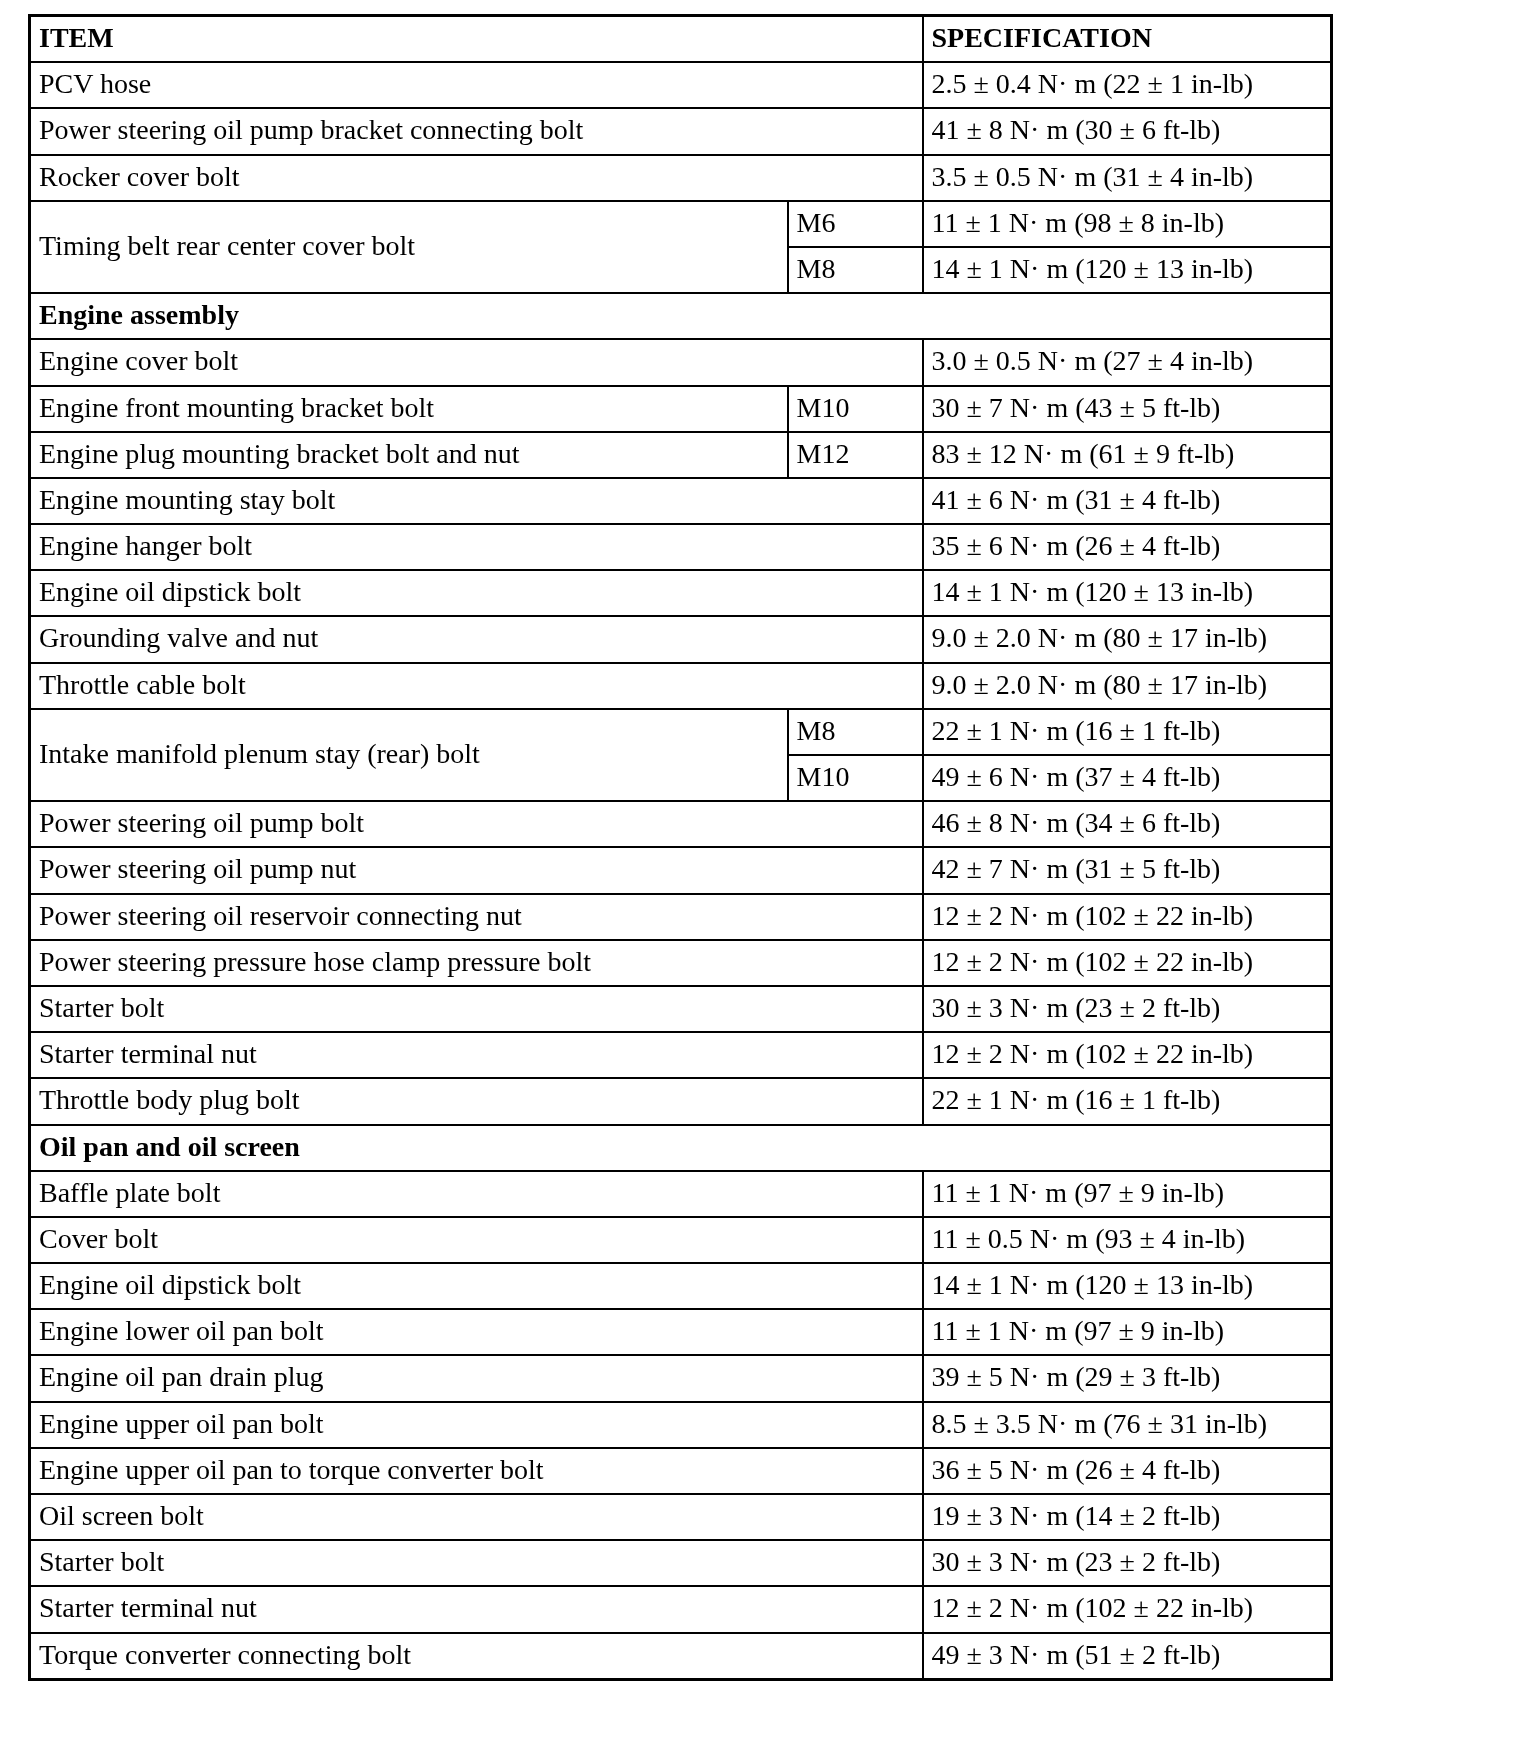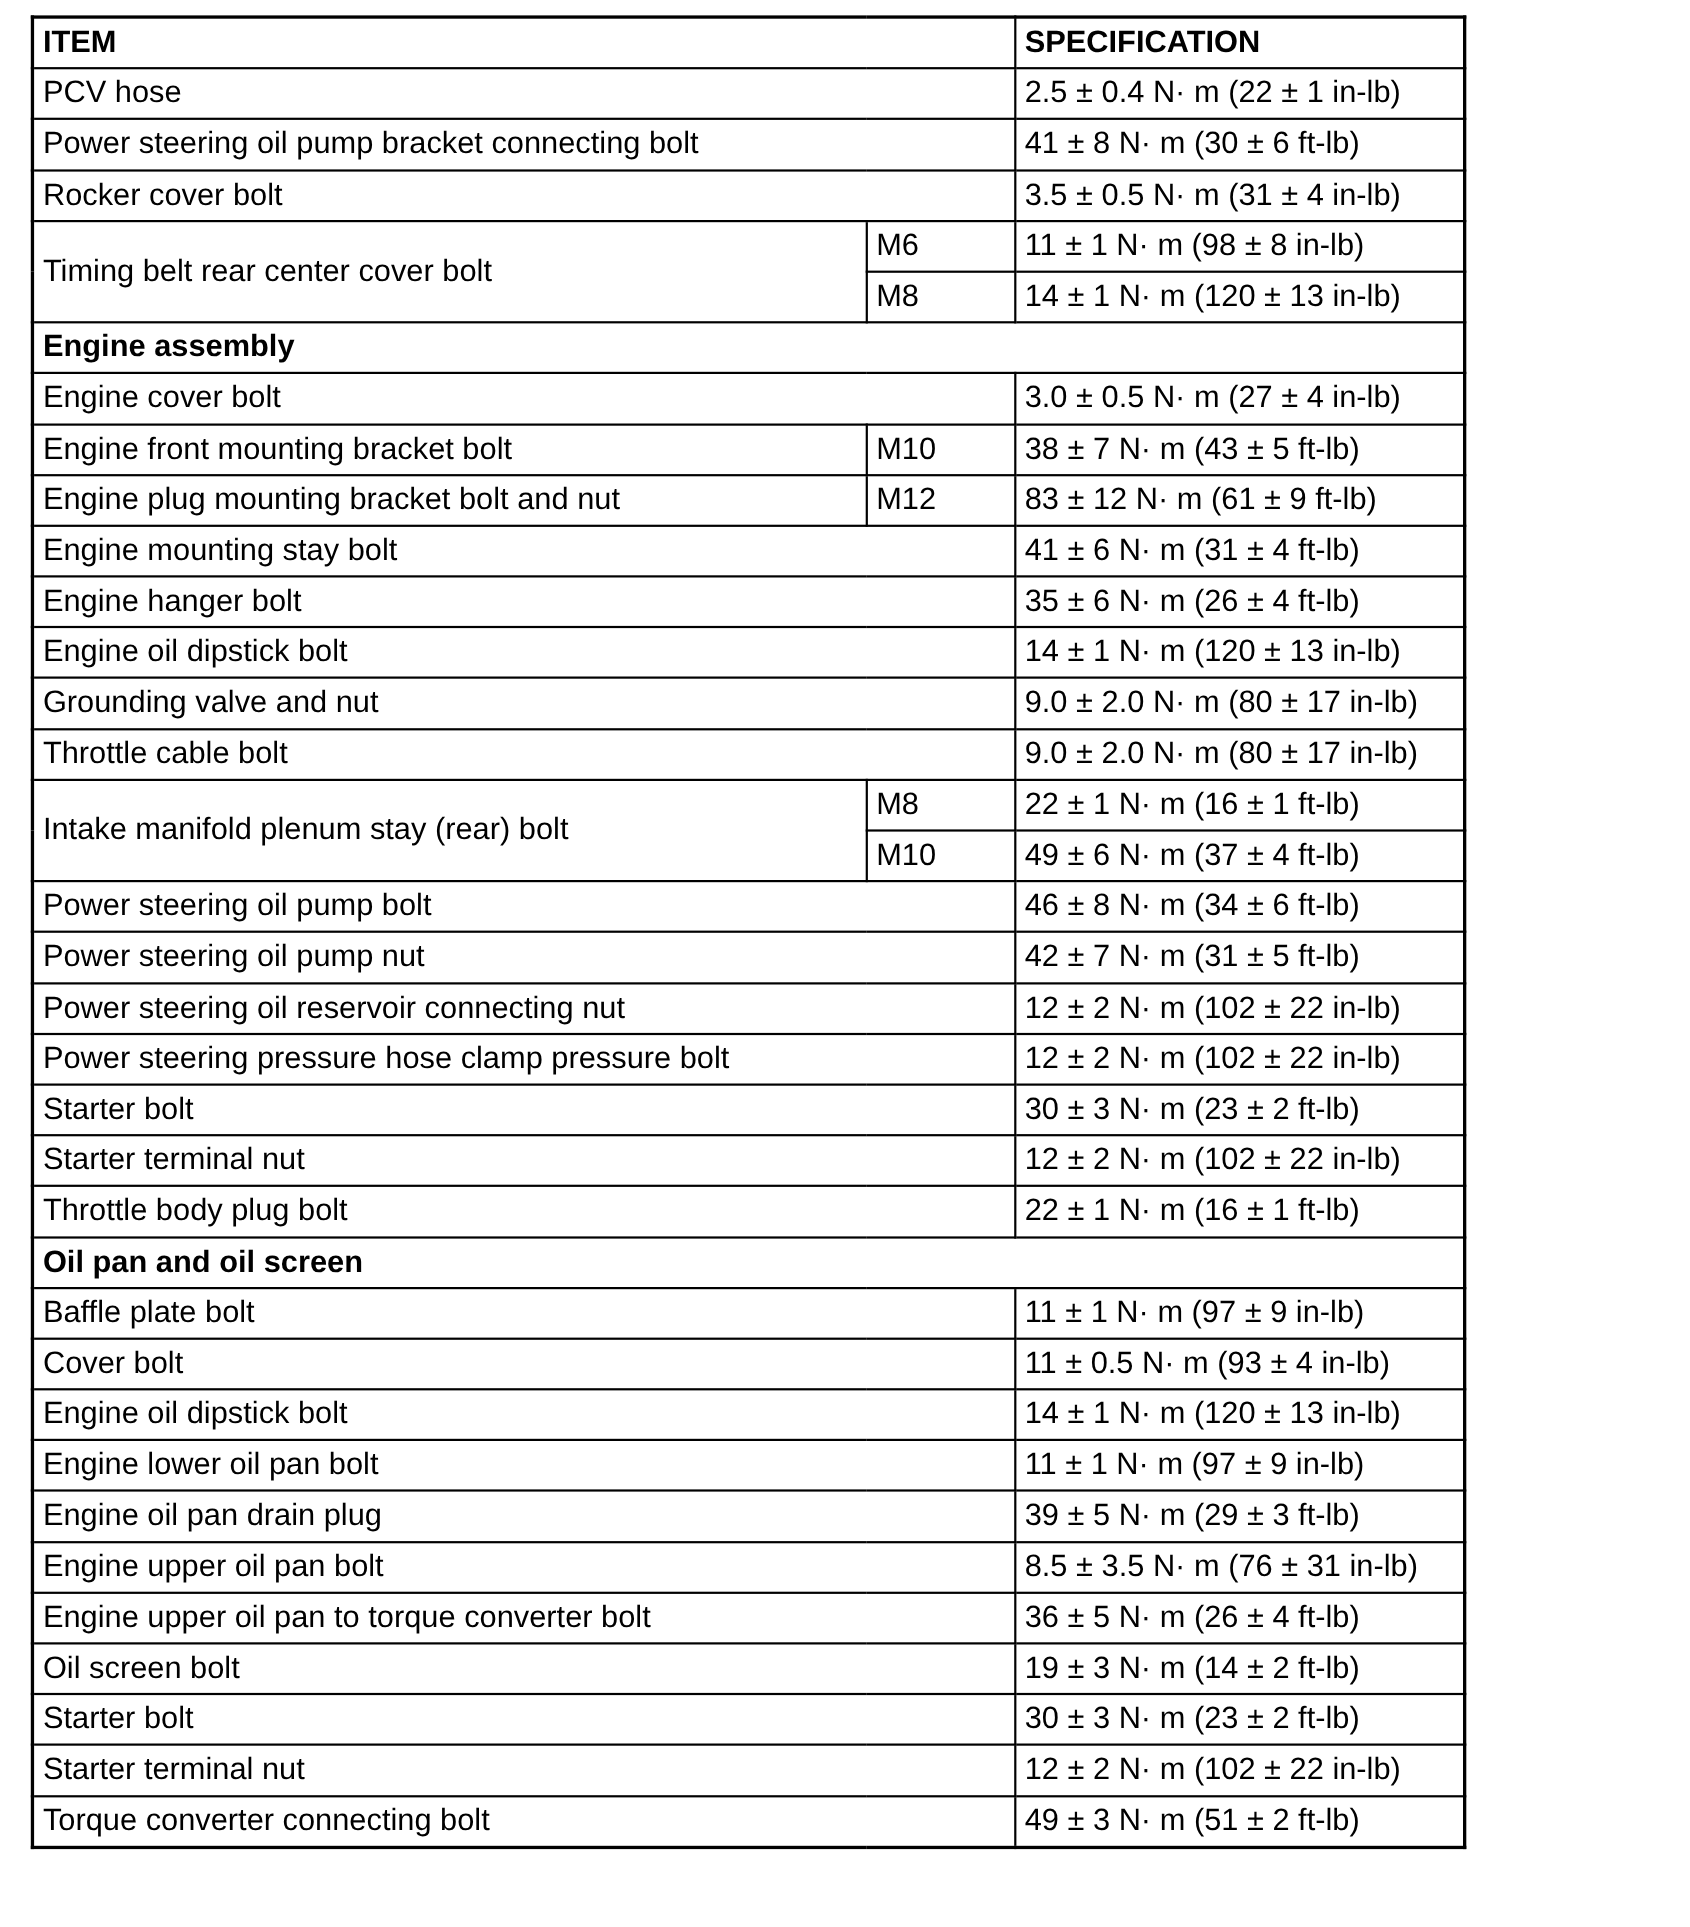--- a/index.html
+++ b/index.html
@@ -8,20 +8,21 @@
     background: #ffffff;
     color: #000000;
     font-family: "Liberation Sans", sans-serif;
   }
   body { padding: 14px 0 20px 28px; }
   table.spec-table {
     border-collapse: collapse;
     table-layout: fixed;
     width: 1302px;
     border: 3px solid #000;
+    font-family: Liberation Serif, serif;
   }
   td, th {
     border: 2px solid #000;
     font-size: 28px;
     line-height: 1.15;
     text-align: left;
     vertical-align: middle;
     padding: 5px 8px 7px 8px;
     height: 46px;
     overflow: hidden;
@@ -70,21 +71,21 @@
       <tr>
         <td colspan="3" class="section-cell">Engine assembly</td>
       </tr>
       <tr>
         <td colspan="2">Engine cover bolt</td>
         <td>3.0 ± 0.5 N· m (27 ± 4 in-lb)</td>
       </tr>
       <tr>
         <td>Engine front mounting bracket bolt</td>
         <td>M10</td>
-        <td>38 ± 7 N· m (43 ± 5 ft-lb)</td>
+        <td>30 ± 7 N· m (43 ± 5 ft-lb)</td>
       </tr>
       <tr>
         <td>Engine plug mounting bracket bolt and nut</td>
         <td>M12</td>
         <td>83 ± 12 N· m (61 ± 9 ft-lb)</td>
       </tr>
       <tr>
         <td colspan="2">Engine mounting stay bolt</td>
         <td>41 ± 6 N· m (31 ± 4 ft-lb)</td>
       </tr>

